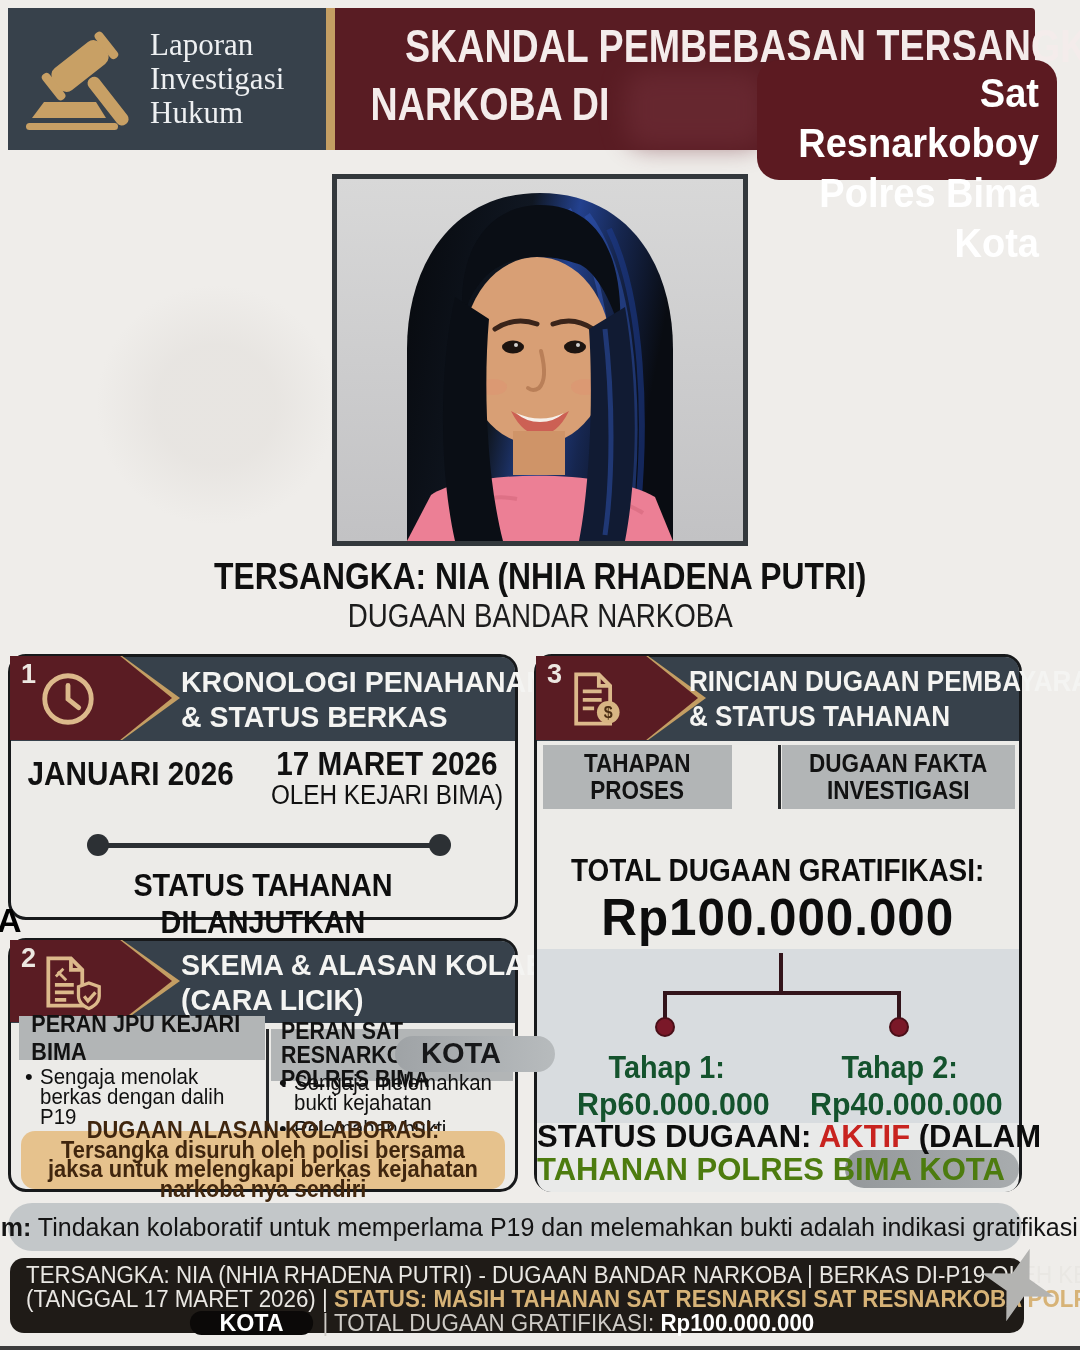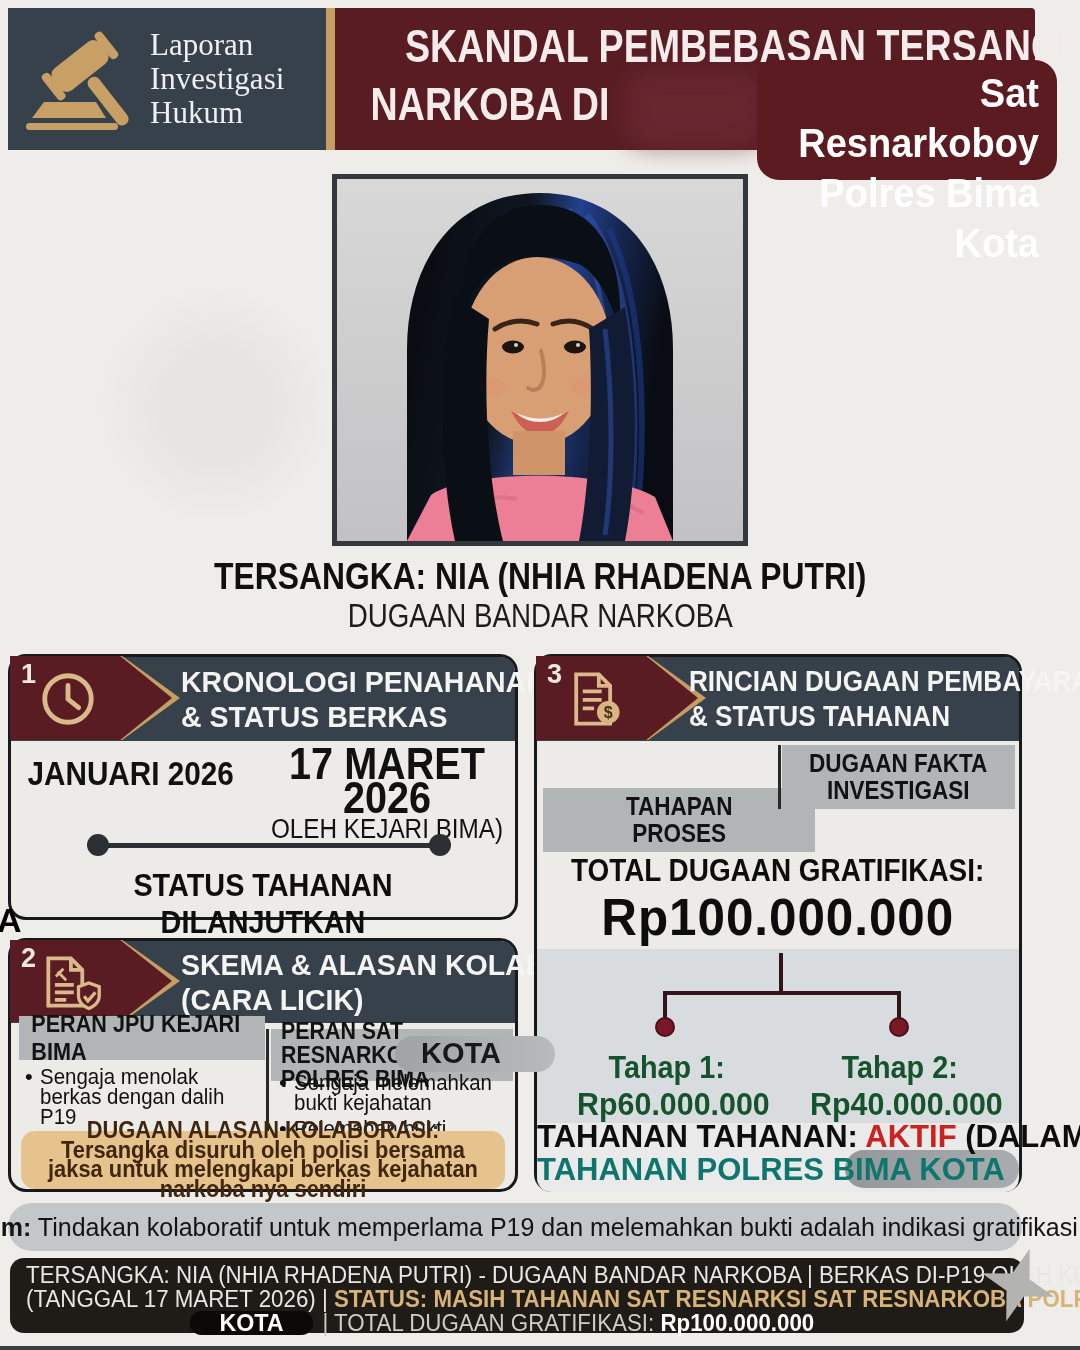--- a/index.html
+++ b/index.html
@@ -42,21 +42,21 @@
   .card-title{position:absolute;left:170px;top:50%;transform:translateY(-50%) scaleX(.95);transform-origin:left center;
               color:#f4f4f2;font-weight:bold;font-size:30px;line-height:35px;white-space:nowrap;}
 
   
   .p1{left:8px;top:654px;width:510px;height:266px;}
   .p1 .card-hdr,.p1 .arrow,.p1 .arrow-gold{height:84px;}
   .p1-dl{position:absolute;left:0;top:98px;width:240px;text-align:center;color:#111;}
   .p1-dl .t{font-size:33px;font-weight:bold;}
   .p1-dl .s{font-size:29px;line-height:31px;}
   .p1-dr{position:absolute;left:245px;top:90px;width:262px;text-align:center;color:#111;}
-  .p1-dr .t{font-size:44px;font-weight:bold;line-height:34px;}
+  .p1-dr .t{font-size:33px;font-weight:bold;line-height:34px;}
   .p1-dr .s{font-size:27px;line-height:29px;}
   .p1-line{position:absolute;left:86px;top:186px;width:344px;height:5px;background:#2c3034;border-radius:3px;}
   .p1-dot{position:absolute;top:177px;width:22px;height:22px;background:#2c3034;border-radius:50%;}
   .p1-status{position:absolute;left:0;right:0;top:210px;text-align:center;font-size:32px;font-weight:bold;color:#0e0e0e;}
 
   .strayA{left:-3px;top:901px;font-size:34px;font-weight:bold;color:#000;z-index:4;}
 
   
   .p2{left:8px;top:938px;width:510px;height:254px;}
   .p2 .card-hdr,.p2 .arrow,.p2 .arrow-gold{height:82px;}
@@ -76,32 +76,32 @@
   .p2-kota{left:395px;top:1036px;width:160px;height:36px;border-radius:18px;z-index:7;
            background:linear-gradient(90deg,#9fa3a6,#b7bbbd);}
   .p2-kota span{position:absolute;left:26px;top:1px;font-size:29px;font-weight:bold;color:#17181a;}
 
   
   .p3{left:534px;top:654px;width:488px;height:538px;}
   .p3 .card-hdr,.p3 .arrow,.p3 .arrow-gold{height:84px;}
   .p3 .card-title{left:152px;font-size:29px;transform:translateY(-50%) scaleX(.9);}
   .p3-th1,.p3-th2{position:absolute;top:88px;height:64px;background:#b2b5b6;display:flex;flex-direction:column;
                   align-items:center;justify-content:center;font-size:25px;font-weight:bold;line-height:27px;color:#121212;}
-  .p3-th1{left:6px;width:272px;margin-top:43px;}
+  .p3-th1{left:6px;width:189px;}
   .p3-th2{left:245px;width:233px;}
   .p3-thdiv{position:absolute;left:241px;top:88px;width:3px;height:64px;background:#26282a;}
   .p3-total-l{position:absolute;left:0;right:0;top:196px;text-align:center;font-size:31px;font-weight:bold;color:#0d0d0d;}
   .p3-total-v{position:absolute;left:0;right:0;top:230px;text-align:center;font-size:52px;font-weight:bold;color:#0d0d0d;letter-spacing:1px;}
   .p3-tree{position:absolute;left:0;top:292px;width:100%;height:174px;background:#d8dcdf;}
   .p3-bottom{position:absolute;left:0;top:466px;width:100%;height:69px;background:#e9eae9;border-radius:0 0 14px 14px;}
   .tline{position:absolute;background:#33141b;}
   .tdot{position:absolute;width:20px;height:20px;border-radius:50%;background:#7a1828;border:2px solid #4a0f18;box-sizing:border-box;}
   .tlabel{position:absolute;top:392px;width:190px;text-align:center;font-size:32px;font-weight:bold;line-height:37px;color:#14532d;}
   .p3-st1{position:absolute;left:0;right:0;top:462px;text-align:center;font-size:31px;font-weight:bold;color:#0d0d0d;white-space:pre;z-index:8;}
-  .p3-st2{position:absolute;left:0;right:28px;top:495px;text-align:center;font-size:31px;font-weight:bold;color:#0f766e;white-space:pre;z-index:8;}
+  .p3-st2{position:absolute;left:0;right:28px;top:495px;text-align:center;font-size:31px;font-weight:bold;color:#4d7c0f;white-space:pre;z-index:8;}
   .p3-kota{left:845px;top:1150px;width:174px;height:38px;border-radius:19px;z-index:7;
            background:linear-gradient(90deg,#94989b,#a8acae);}
   .red{color:#c8231f;}
 
   
   .ctx{left:8px;top:1203px;width:1014px;height:48px;background:#c3c7c9;border-radius:24px;
        display:flex;align-items:center;justify-content:center;font-size:25px;color:#141414;white-space:pre;}
 
   
   .footer{left:10px;top:1258px;width:1014px;height:75px;background:#1f1b17;border-radius:14px;
@@ -329,21 +329,21 @@
     <div class="tlabel" style="left:35px;">
       <div><span class="cond">Tahap 1:</span></div>
       <div><span class="cond" style="transform:scaleX(.95);">Rp60.000.000</span></div>
     </div>
     <div class="tlabel" style="left:268px;">
       <div><span class="cond">Tahap 2:</span></div>
       <div><span class="cond" style="transform:scaleX(.95);">Rp40.000.000</span></div>
     </div>
 
     <div class="p3-bottom"></div>
-    <div class="p3-st1"><span>TAHANAN TAHANAN: </span><span class="red">AKTIF</span><span> (DALAM</span></div>
+    <div class="p3-st1"><span>STATUS DUGAAN: </span><span class="red">AKTIF</span><span> (DALAM</span></div>
     <div class="p3-st2"><span>TAHANAN POLRES BIMA </span><span>KOTA</span></div>
   </div>
 
   <div class="abs p3-kota"></div>
 
   <div class="abs ctx">
     <b>Konteks Hukum:</b><span> Tindakan kolaboratif untuk memperlama P19 dan melemahkan bukti adalah indikasi gratifikasi gratifikasi.</span>
   </div>
 
   <div class="abs footer">

